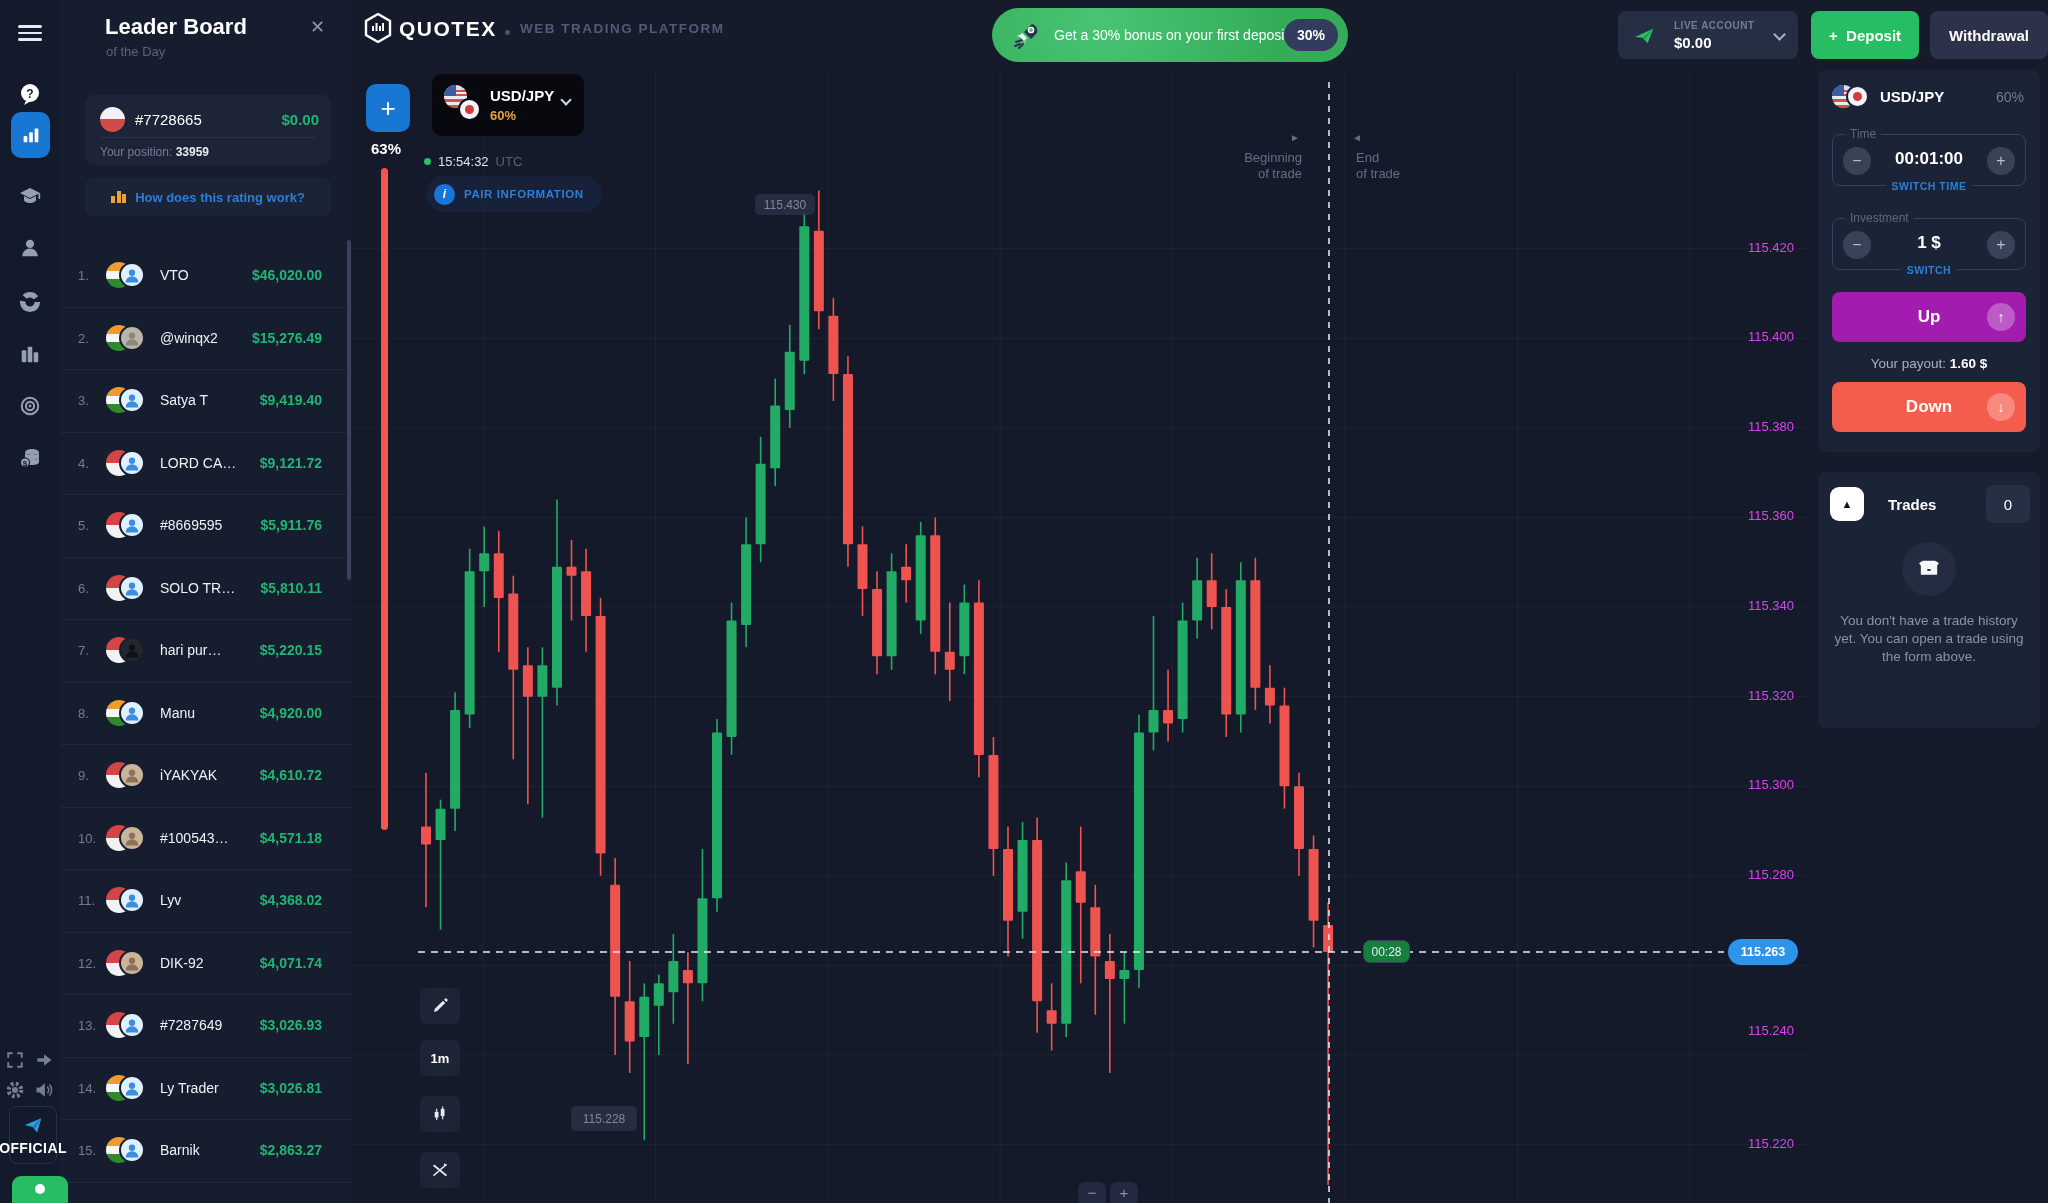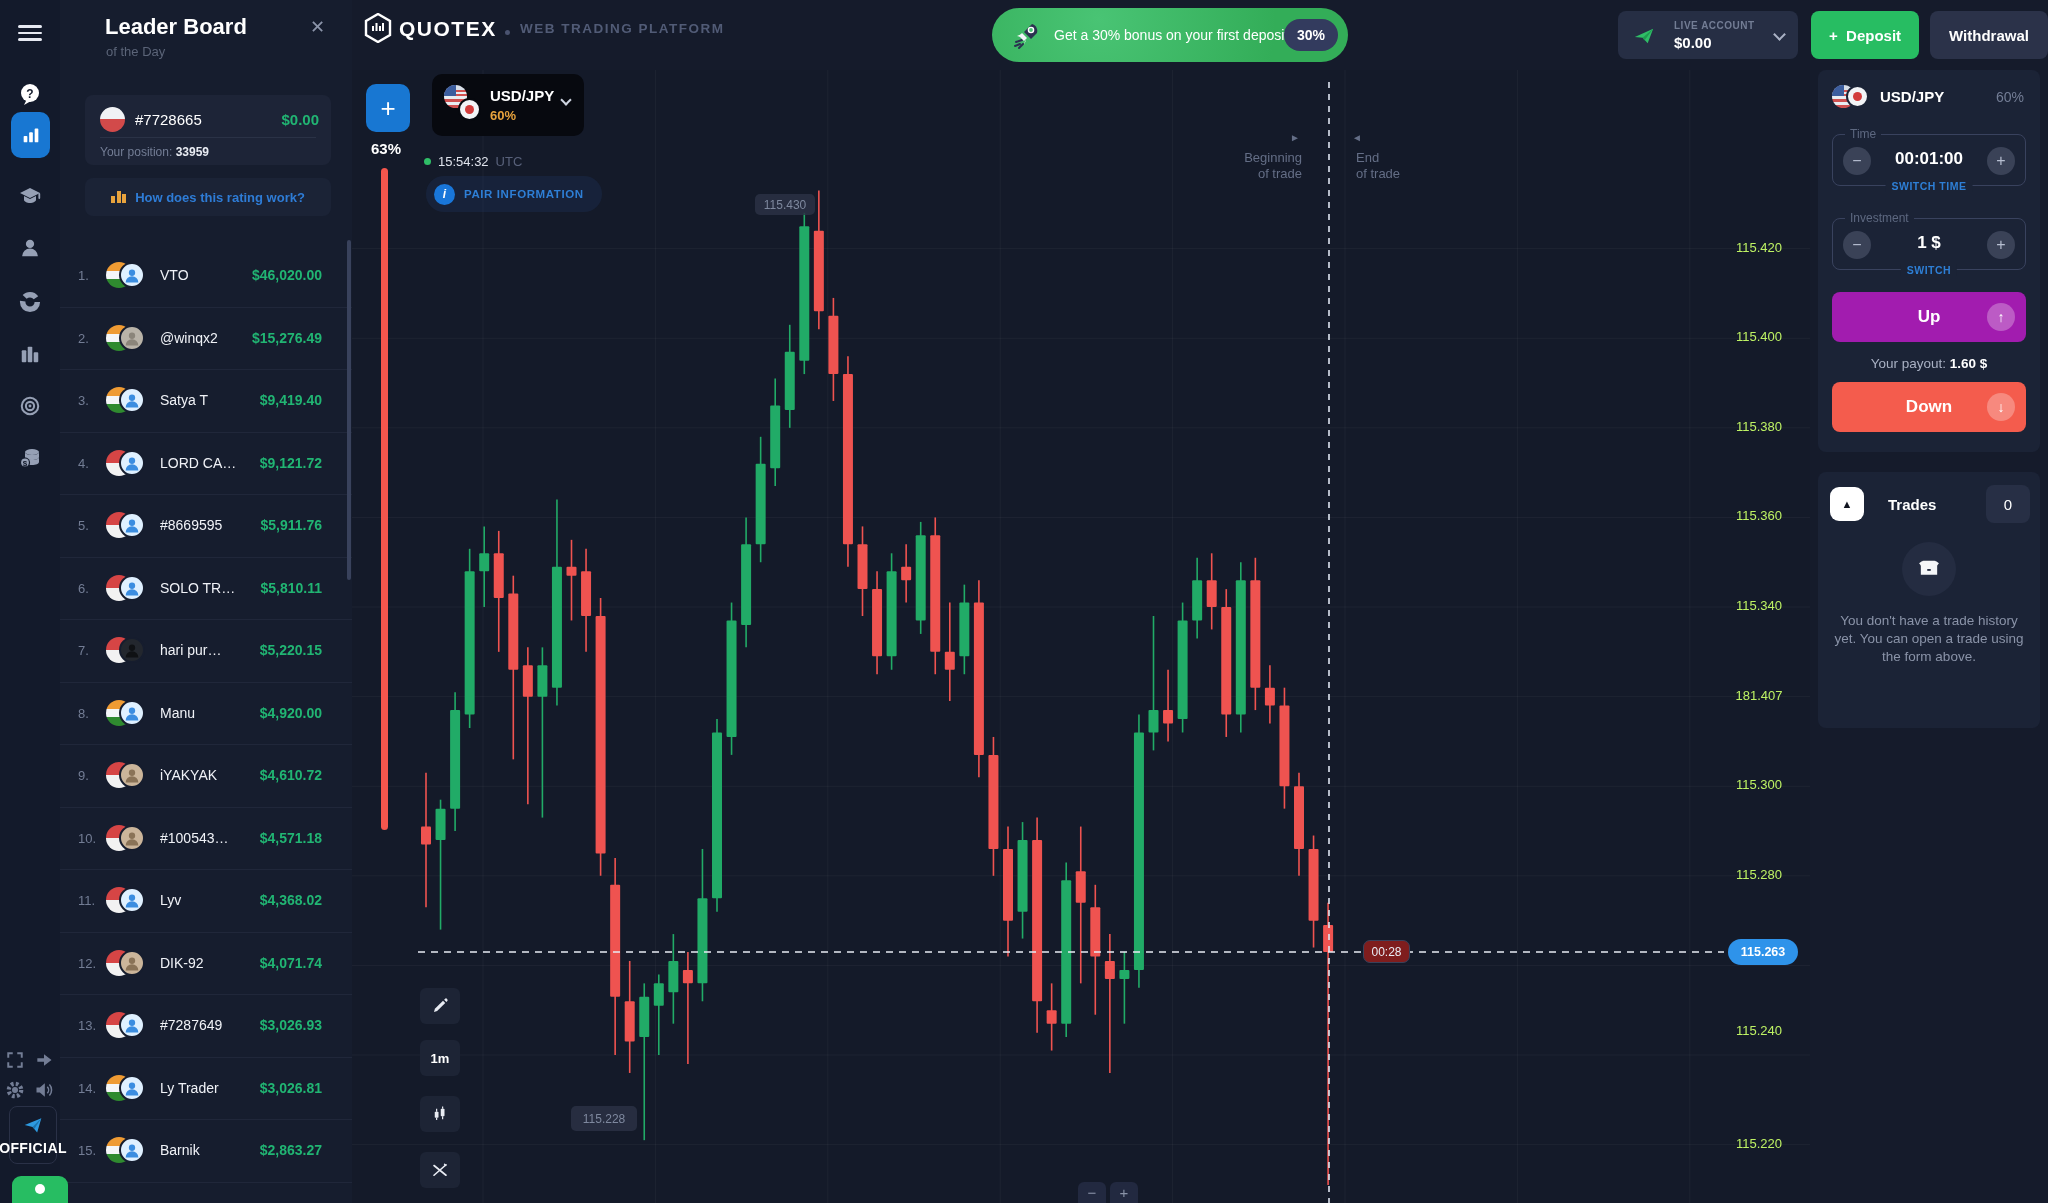--- a/index.html
+++ b/index.html
@@ -95,26 +95,26 @@
   .pp-chev { position:absolute; right:14px; top:22px; width:8px; height:8px; border-right:2px solid #cfd5e2; border-bottom:2px solid #cfd5e2; transform:rotate(45deg); }
   .clock-row { position:absolute; left:72px; top:84px; display:flex; align-items:center; gap:7px; }
   .clock-dot { width:7px; height:7px; border-radius:50%; background:#2fbe67; }
   .clock-t { font-size:13px; color:#dfe3ec; }
   .clock-z { font-size:13px; color:#58617a; }
   .pairinfo { position:absolute; left:74px; top:106px; height:36px; padding:0 18px 0 8px; border-radius:18px;
     background:rgba(33,59,105,.28); display:flex; align-items:center; gap:9px; cursor:pointer; }
   .pairinfo .ii { width:21px; height:21px; border-radius:50%; background:#1976d9; color:#fff; font-size:12px; font-weight:bold;
     display:flex; align-items:center; justify-content:center; font-style:italic; }
   .pairinfo span { color:#2e7fd6; font-size:11.5px; font-weight:bold; letter-spacing:.6px; }
-  .px-label { position:absolute; right:16px; width:70px; text-align:center; font-size:13px; color:#bef264; }
+  .px-label { position:absolute; right:16px; width:70px; text-align:right; font-size:13px; color:#d946ef; }
   .cur-pill { position:absolute; right:12px; top:869px; width:70px; height:26px; background:#2e93ea; border-radius:13px;
     display:flex; align-items:center; justify-content:center; font-size:12.5px; font-weight:bold; color:#fff; z-index:2; }
   .gray-pill { position:absolute; background:rgba(42,49,68,.85); border-radius:5px; color:#7e889e; font-size:12px;
     display:flex; align-items:center; justify-content:center; }
-  .countdown { position:absolute; left:1011px; top:870px; width:47px; height:23px; background:#7f1d1d; border:1px solid #39415a;
+  .countdown { position:absolute; left:1011px; top:870px; width:47px; height:23px; background:#15803d; border:1px solid #39415a;
     border-radius:7px; color:#e8ecf4; font-size:12px; display:flex; align-items:center; justify-content:center; z-index:2; }
   .trade-mark { position:absolute; font-size:10px; color:#646e86; }
   .trade-lbl { position:absolute; font-size:13px; line-height:16px; color:#646e86; white-space:pre-line; }
   .tool-btn { position:absolute; left:68px; width:40px; height:36px; background:#1d2435; border:none; border-radius:6px;
     color:#c6cbda; cursor:pointer; display:flex; align-items:center; justify-content:center; font-family:inherit; }
   .tool-btn.tf { font-size:13px; font-weight:bold; color:#fff; }
   .zoom-btn { position:absolute; top:1112px; width:28px; height:21px; background:#222940; border:none; border-radius:6px 6px 0 0;
     color:#8a93a8; font-size:15px; cursor:pointer; }
 
   
@@ -731,21 +731,21 @@
   <span class="trade-mark" style="left:1000px; top:62px;">◄</span>
   <div class="trade-lbl" style="left:1004px; top:80px; width:90px;">End
 of trade</div>
 
   <div id="axis-labels">
       <div class="px-label" style="top: 169.64px;">115.420</div>
       <div class="px-label" style="top: 259.24px;">115.400</div>
       <div class="px-label" style="top: 348.84px;">115.380</div>
       <div class="px-label" style="top: 438.44px;">115.360</div>
       <div class="px-label" style="top: 528.04px;">115.340</div>
-      <div class="px-label" style="top: 617.64px;">181.407</div>
+      <div class="px-label" style="top: 617.64px;">115.320</div>
       <div class="px-label" style="top: 707.24px;">115.300</div>
       <div class="px-label" style="top: 796.84px;">115.280</div>
       <div class="px-label" style="top: 953px;">115.240</div>
       <div class="px-label" style="top: 1065.64px;">115.220</div>
     </div>
   <div class="cur-pill">115.263</div>
 
   <button class="tool-btn" style="top:918px">
     <svg width="18" height="18" viewBox="0 0 24 24">
         <path d="M4 20 l1.2-4.2 L16 5 l3 3 L8.2 18.8z" fill="#e8ebf2"></path>

